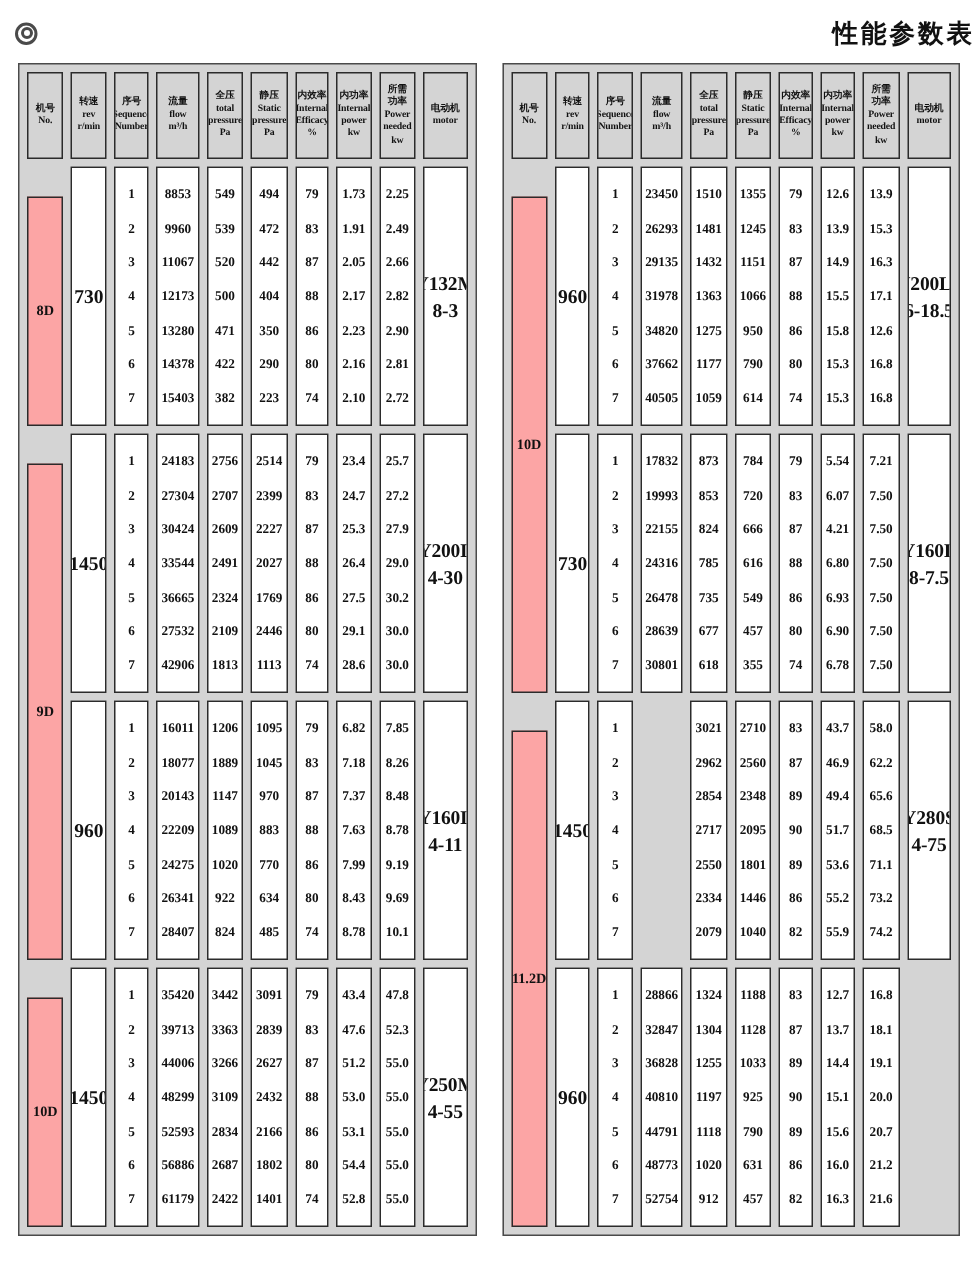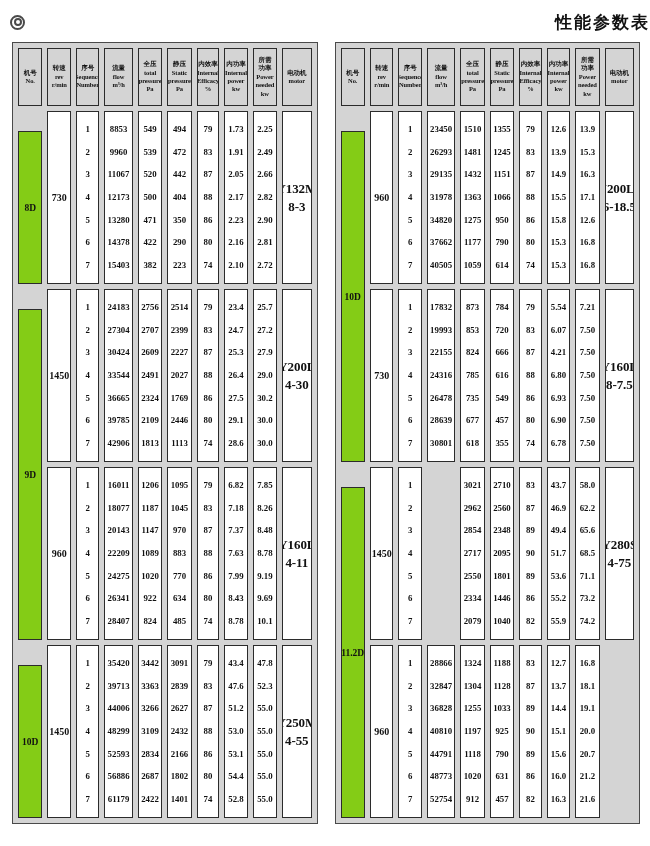--- a/index.html
+++ b/index.html
@@ -25,22 +25,22 @@
     grid-template-columns:25fr 24fr 24fr 29fr 25fr 25fr 23fr 24fr 25fr 30fr;
     grid-template-rows:58px 1fr 1fr 1fr 1fr;
     gap:5px;
   }
   .cell { border:1px solid #2b2b2b; background:#ffffff; box-sizing:border-box; min-width:0; overflow:hidden; }
   .th {
     background:#d4d4d4; display:flex; align-items:center; justify-content:center;
     text-align:center; font-weight:bold; font-size:6.5px; line-height:1.3;
     white-space:pre-line; letter-spacing:-0.1px;
   }
-  .machine { background:#84cc16; display:flex; align-items:center; justify-content:center; font-weight:bold; font-size:9.5px;margin-top:20px; }
-  .rev { display:flex; align-items:center; justify-content:center; font-weight:bold; font-size:10px; }
+  .machine { background:#fca5a5; display:flex; align-items:center; justify-content:center; font-weight:bold; font-size:9.5px;margin-top:20px; }
+  .rev { display:flex; align-items:center; justify-content:center; font-weight:bold; font-size:13px; }
   .motor {
     display:flex; align-items:center; justify-content:center; font-weight:bold;
     font-size:13px; text-align:center; white-space:pre-line; line-height:1.35; letter-spacing:-0.1px;
   }
   .stack {
     display:flex; flex-direction:column; justify-content:space-around; align-items:center;
     font-weight:bold; font-size:8.8px; padding:6px 0;
   }
   .stack div { line-height:1; }
 </style>
@@ -166,21 +166,21 @@
         <div class="">5</div>
         <div class="">6</div>
         <div class="">7</div>
       </div>
       <div class="cell stack" style="grid-column:4;grid-row:3">
         <div class="">24183</div>
         <div class="">27304</div>
         <div class="">30424</div>
         <div class="">33544</div>
         <div class="">36665</div>
-        <div class="">39785</div>
+        <div class="">27532</div>
         <div class="">42906</div>
       </div>
       <div class="cell stack" style="grid-column:5;grid-row:3">
         <div class="">2756</div>
         <div class="">2707</div>
         <div class="">2609</div>
         <div class="">2491</div>
         <div class="">2324</div>
         <div class="">2109</div>
         <div class="">1813</div>
@@ -237,21 +237,21 @@
         <div class="">16011</div>
         <div class="">18077</div>
         <div class="">20143</div>
         <div class="">22209</div>
         <div class="">24275</div>
         <div class="">26341</div>
         <div class="">28407</div>
       </div>
       <div class="cell stack" style="grid-column:5;grid-row:4">
         <div class="">1206</div>
-        <div class="">1187</div>
+        <div class="">1889</div>
         <div class="">1147</div>
         <div class="">1089</div>
         <div class="">1020</div>
         <div class="">922</div>
         <div class="">824</div>
       </div>
       <div class="cell stack" style="grid-column:6;grid-row:4">
         <div class="">1095</div>
         <div class="">1045</div>
         <div class="">970</div>

